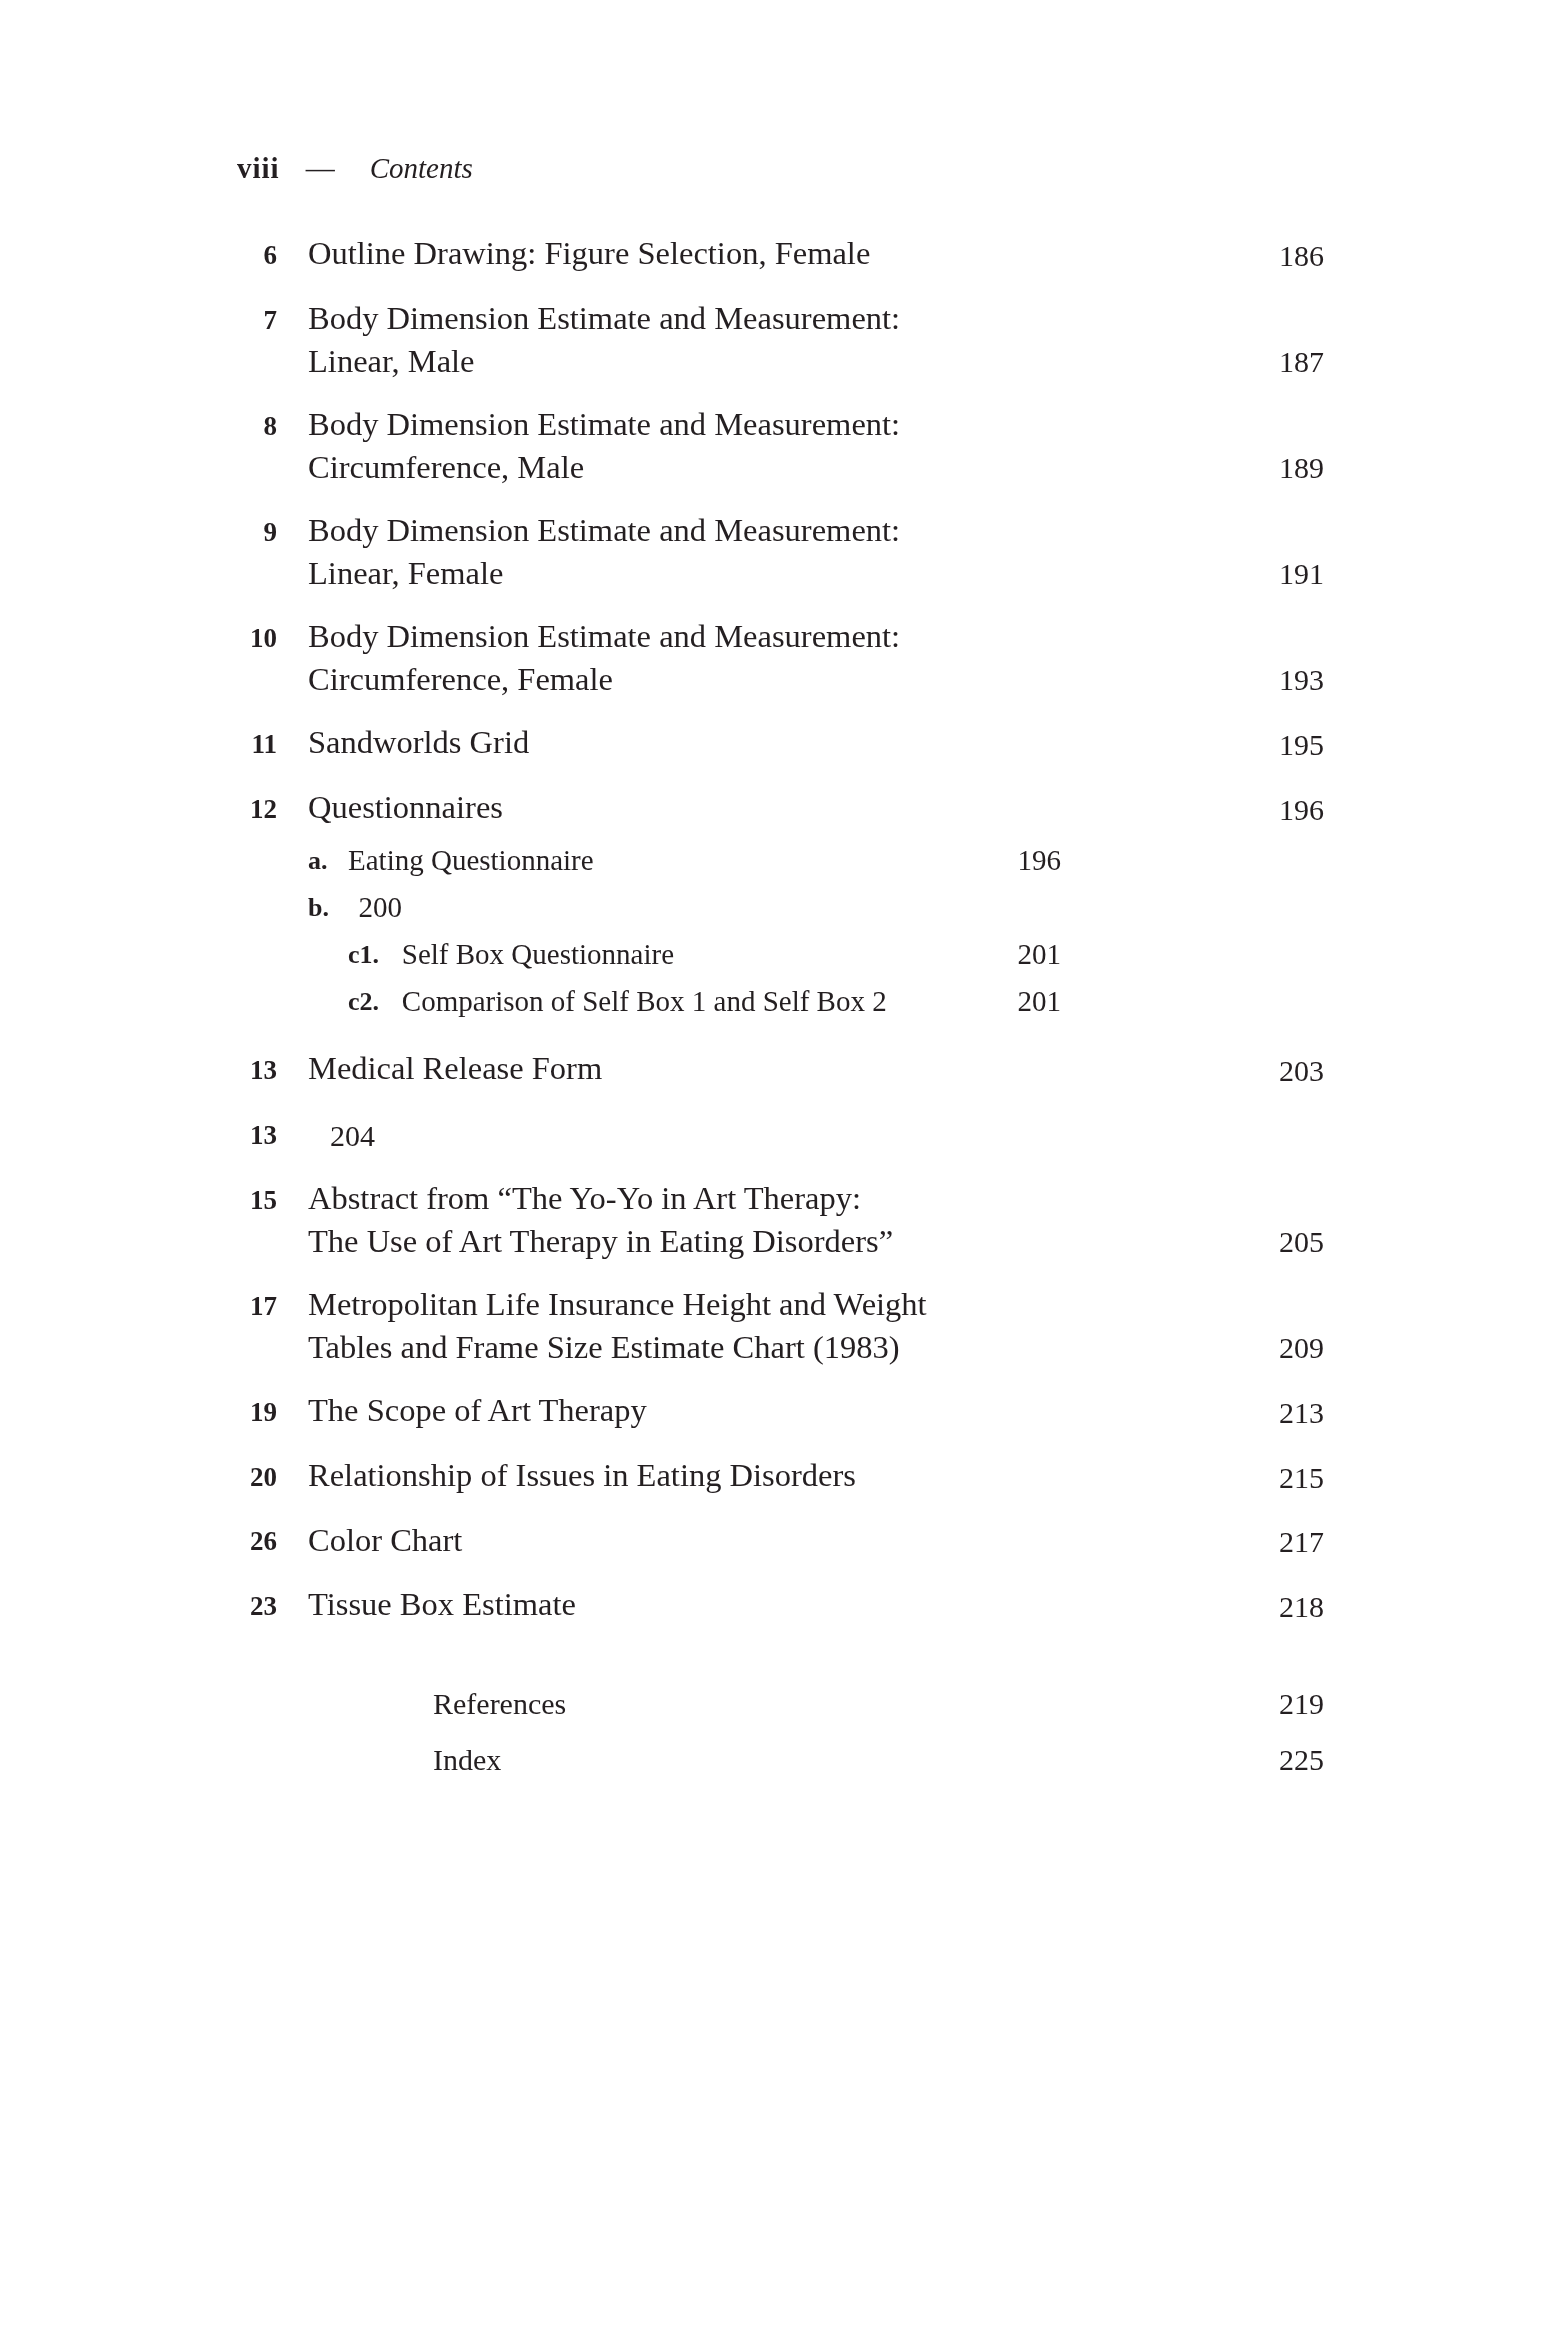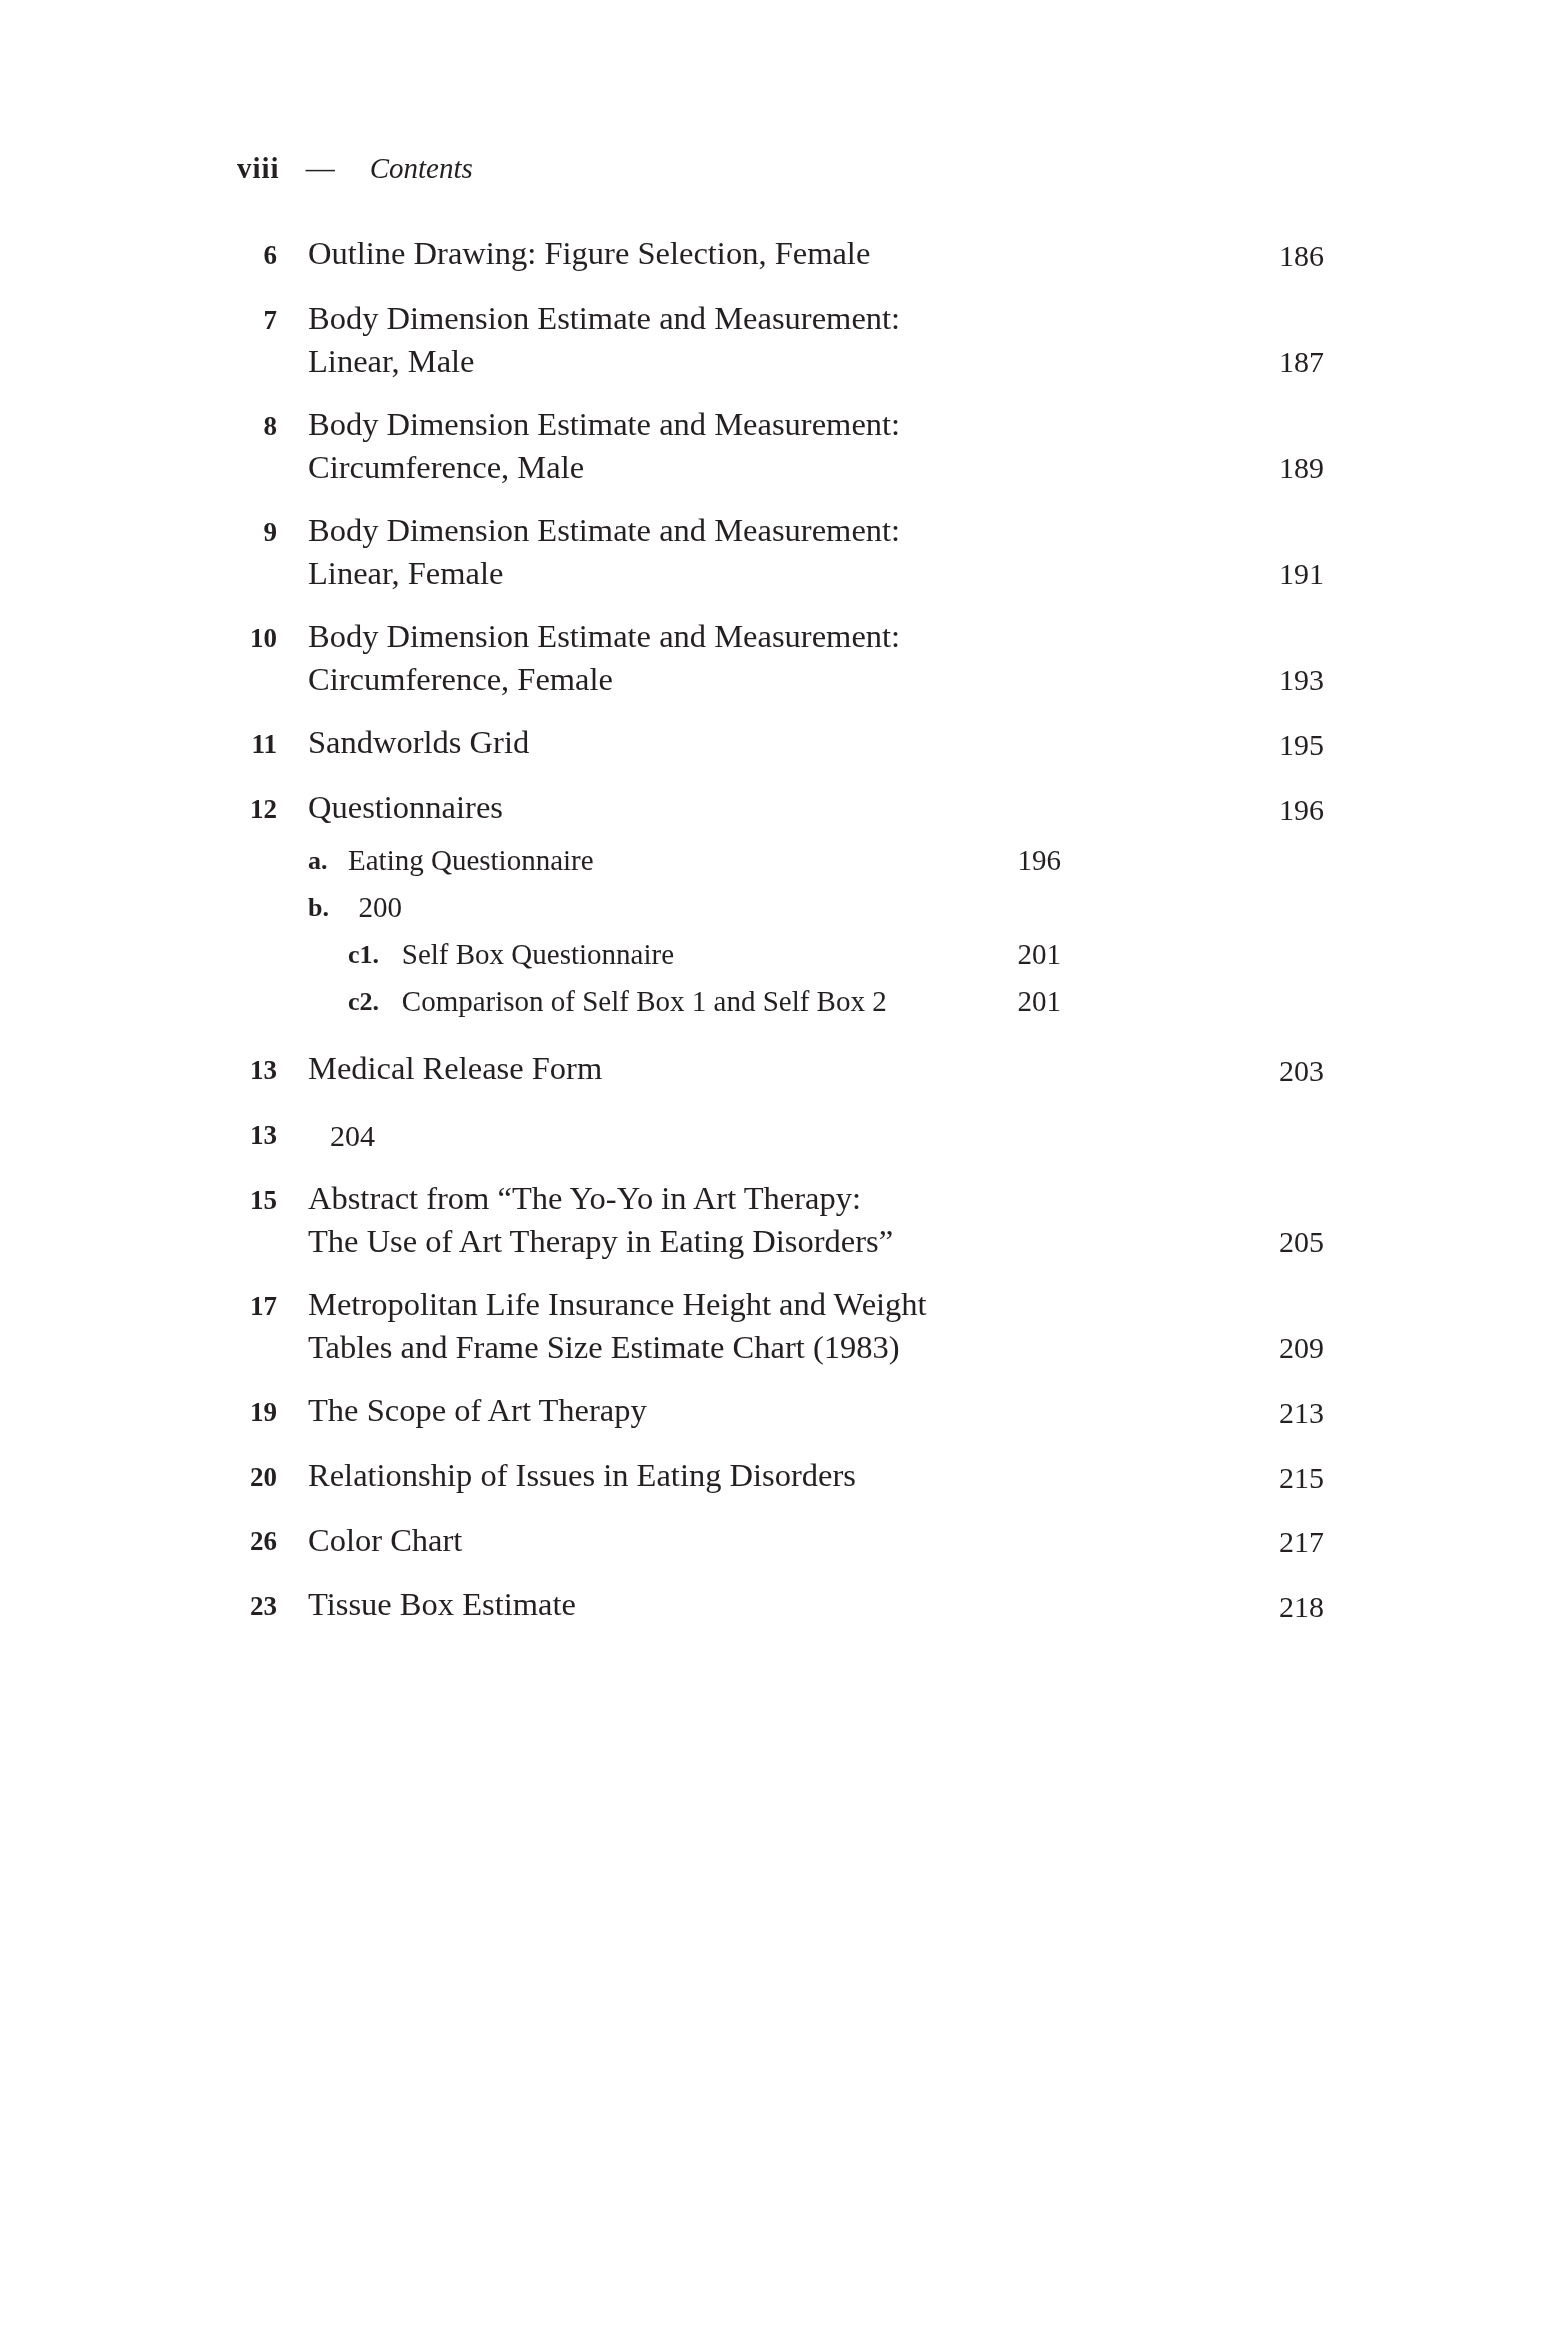--- a/index.html
+++ b/index.html
@@ -200,16 +200,27 @@
     <span class="title">Color Chart</span>
     <span class="pg">217</span>
   </div>
 
   <div class="row entry">
     <span class="num">23</span>
     <span class="gap"></span>
     <span class="title">Tissue Box Estimate</span>
     <span class="pg">218</span>
   </div>
+<div class="back">
+  <div class="row">
+    <span class="back-title">References</span>
+    <span class="pg">219</span>
+  </div>
+
+  <div class="row">
+    <span class="back-title">Index</span>
+    <span class="pg">225</span>
+  </div>
+</div>
     </div>
 
 </div>
 
 
 </body></html>

